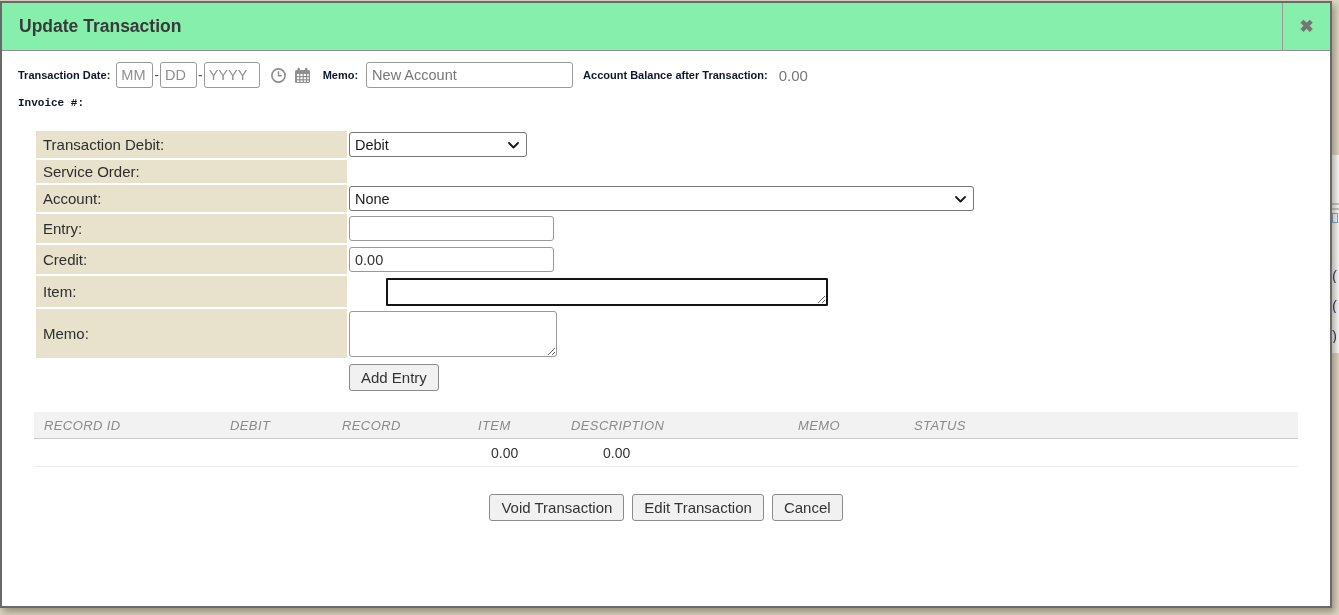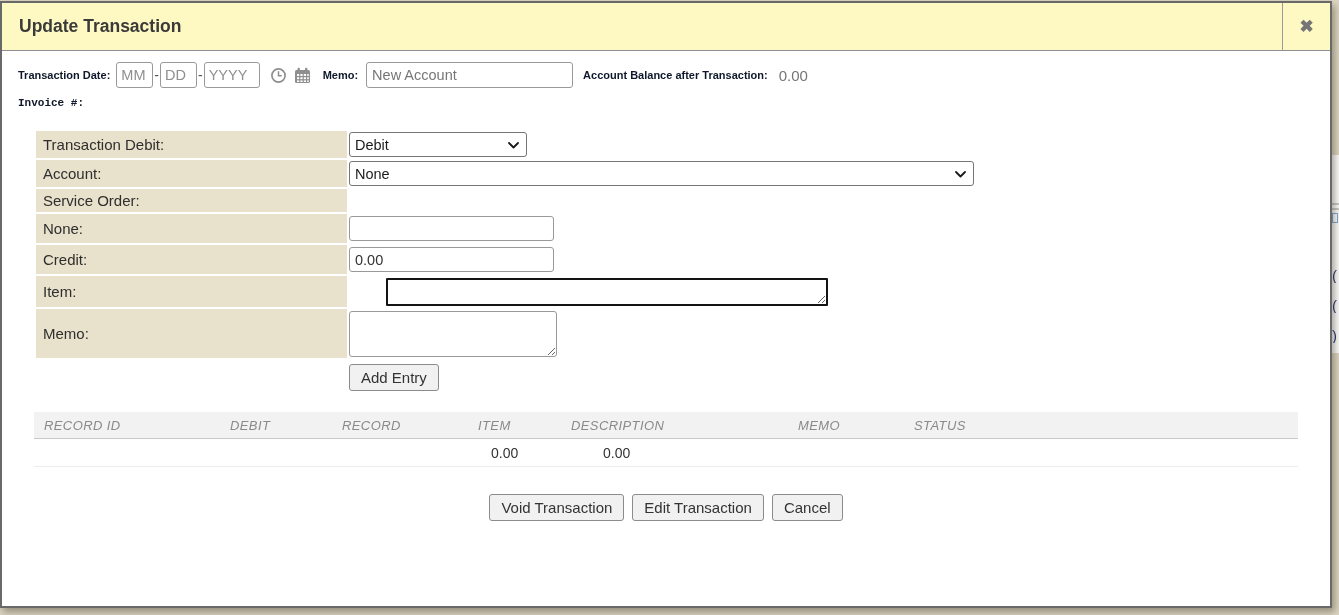--- a/index.html
+++ b/index.html
@@ -18,21 +18,21 @@
   .bg-sliver .sq-frag { position: absolute; left: 0; top: 58px; width: 6px; height: 10px; border: 1px solid #7aa7d6; background:#fff; }
 
   
   .modal {
     position: absolute; left: 0; top: 1px; width: 1332px; height: 607px;
     background: #ffffff; border: 2px solid #696969;
     box-shadow: 3px 4px 7px rgba(70, 62, 45, 0.45);
     z-index: 1;
   }
   .titlebar {
-    height: 48px; background: #fef9c3; border-bottom: 1px solid #8f8f8f;
+    height: 48px; background: #86efac; border-bottom: 1px solid #8f8f8f;
     display: flex; align-items: center;
   }
   .titlebar h1 { font-size: 17.5px; font-weight: bold; color: #3a3a3a; padding-left: 17px; flex: 1; }
   .close-box {
     width: 48px; height: 48px; border-left: 1px solid #9a9a9a;
     display: flex; align-items: center; justify-content: center;
     cursor: pointer; color: #757575; font-size: 17px; font-weight: bold;
   }
   .content { padding: 10px 16px 0 16px; }
 
@@ -187,41 +187,41 @@
             <select class="sel sel-type">
               <option>Debit</option>
             </select>
             <svg class="sel-chevron" width="11" height="7" viewBox="0 0 11 7">
               <path d="M1 1 L5.5 5.5 L10 1" fill="none" stroke="#1a1a1a" stroke-width="1.8" stroke-linecap="round" stroke-linejoin="round"></path>
             </svg>
           </span>
         </div>
       </div>
 
+      <div class="frow h22">
+        <div class="fcell-label">Service Order:</div>
+        <div class="fcell-field"></div>
+      </div>
+
       <div class="frow h26">
         <div class="fcell-label">Account:</div>
         <div class="fcell-field">
           <span class="sel-wrap">
             <select class="sel sel-account">
               <option>None</option>
             </select>
             <svg class="sel-chevron" width="11" height="7" viewBox="0 0 11 7">
               <path d="M1 1 L5.5 5.5 L10 1" fill="none" stroke="#1a1a1a" stroke-width="1.8" stroke-linecap="round" stroke-linejoin="round"></path>
             </svg>
           </span>
         </div>
       </div>
 
-      <div class="frow h22">
-        <div class="fcell-label">Service Order:</div>
-        <div class="fcell-field"></div>
-      </div>
-
       <div class="frow h28">
-        <div class="fcell-label">None:</div>
+        <div class="fcell-label">Entry:</div>
         <div class="fcell-field">
           <input class="txt-input" style="">
         </div>
       </div>
 
       <div class="frow h28">
         <div class="fcell-label">Credit:</div>
         <div class="fcell-field">
           <input class="txt-input" value="0.00" style="">
         </div>

